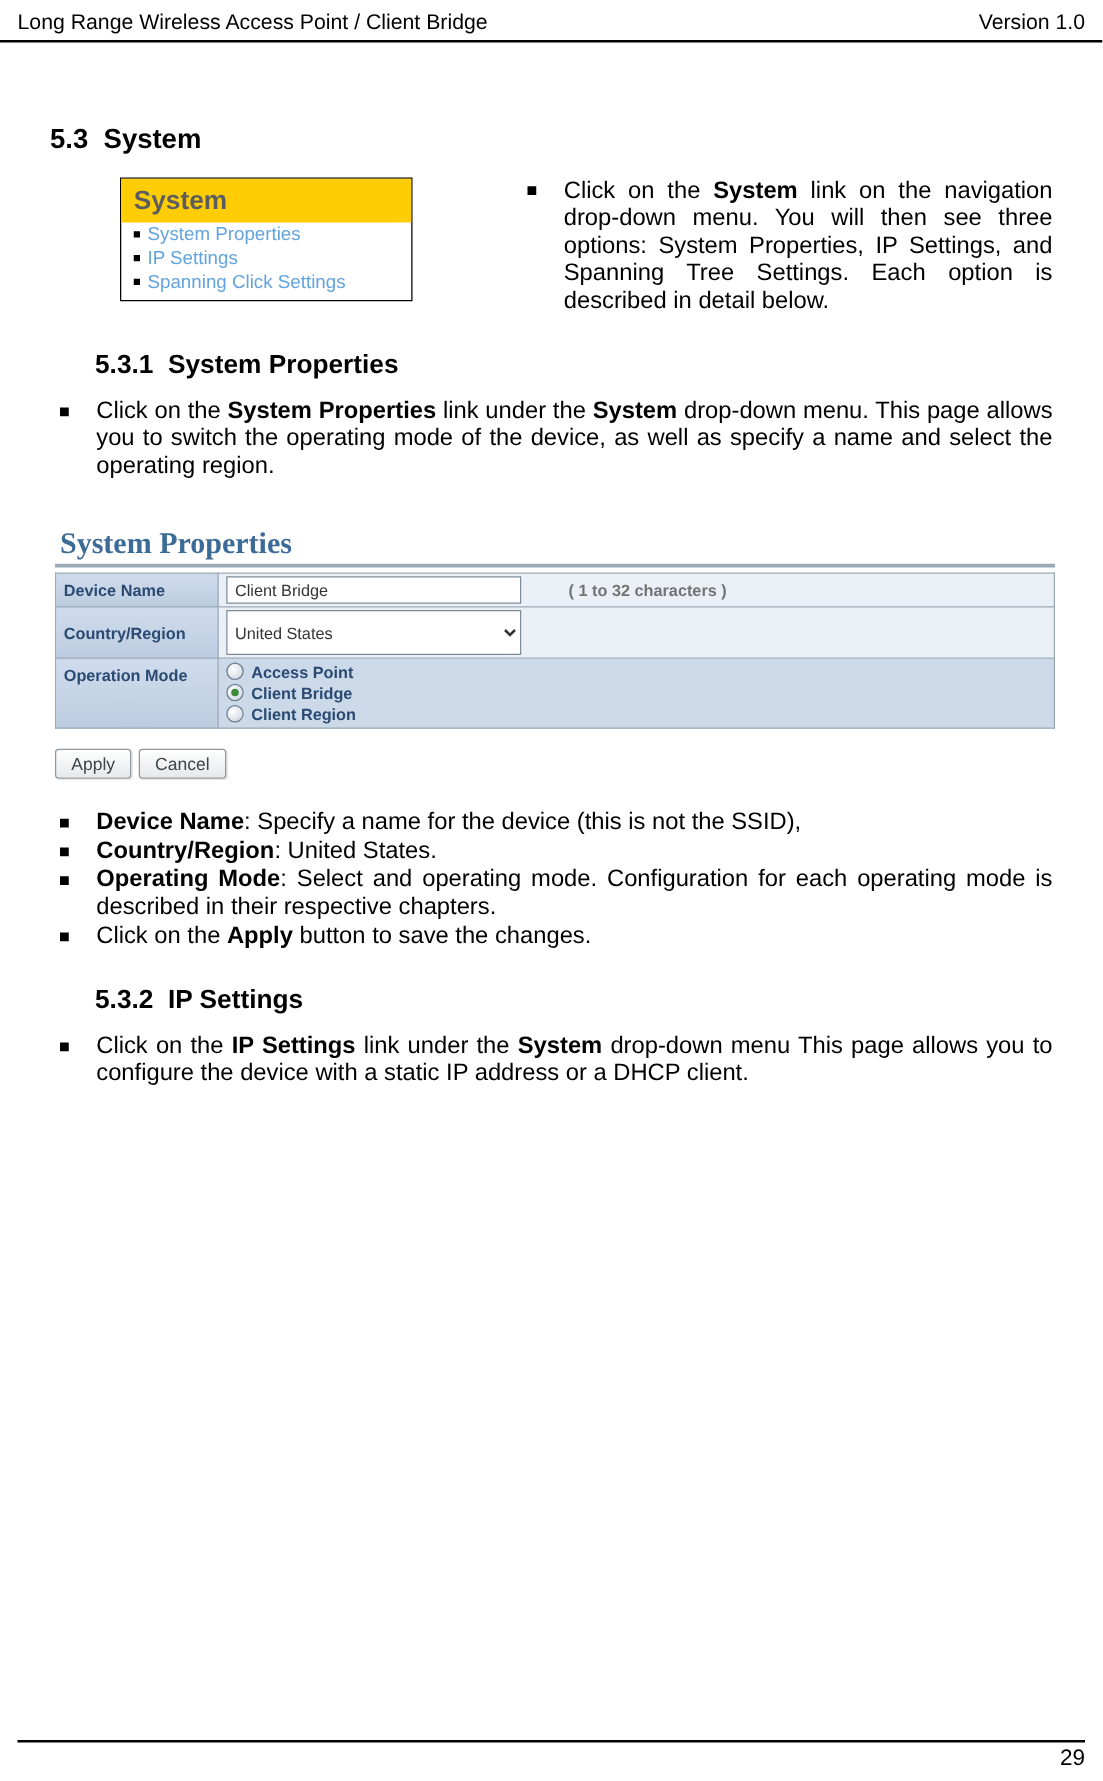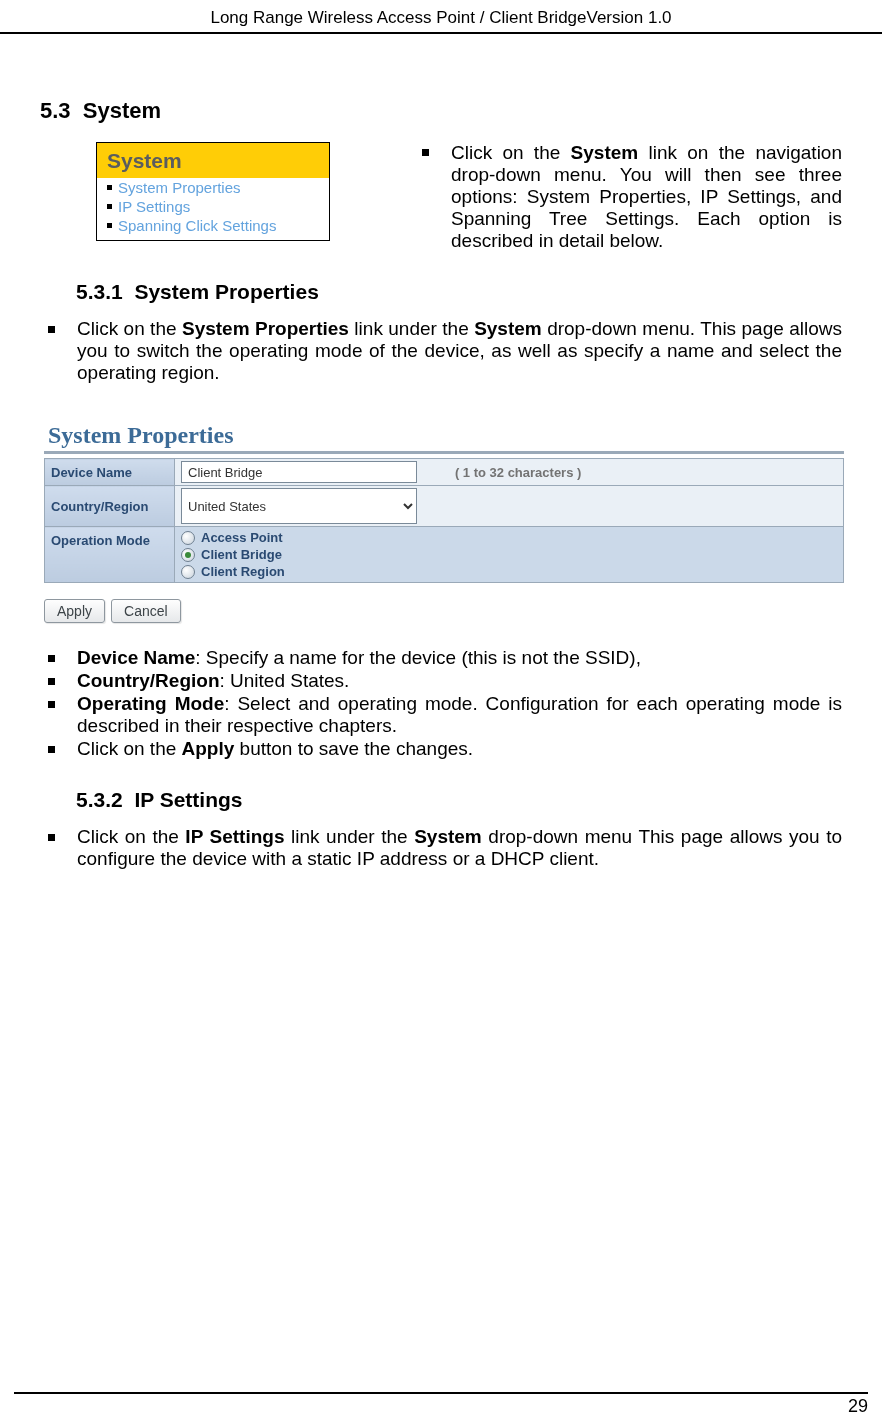--- a/index.html
+++ b/index.html
@@ -7,21 +7,21 @@
       font-family: Arial, Helvetica, sans-serif;
       width: 882px;
       height: 1425px;
       background: #fff;
       color: #000;
       position: relative;
       font-size: 19px;
     }
     .page-header {
       display: flex;
-      justify-content: center;
+      justify-content: space-between;
       padding: 8px 14px 4px 14px;
       font-size: 17px;
       border-bottom: 2px solid #000;
     }
     .page-footer {
       position: absolute;
       bottom: 8px;
       left: 14px;
       right: 14px;
       border-top: 2px solid #000;
@@ -183,21 +183,21 @@
       color: #333;
     }
     .hint {
       color: #737373;
       font-weight: 700;
       font-size: 13px;
       margin-left: 34px;
     }
     .radio-row {
       display: flex;
-      align-items: flex-end;
+      align-items: flex-start;
       gap: 6px;
       color: #2a4a72;
       font-weight: 700;
       font-size: 13px;
       padding: 1px 0;
     }
     .radio {
       width: 14px; height: 14px;
       border-radius: 50%;
       background: radial-gradient(circle at 35% 35%, #fff, #c8d2dc);

